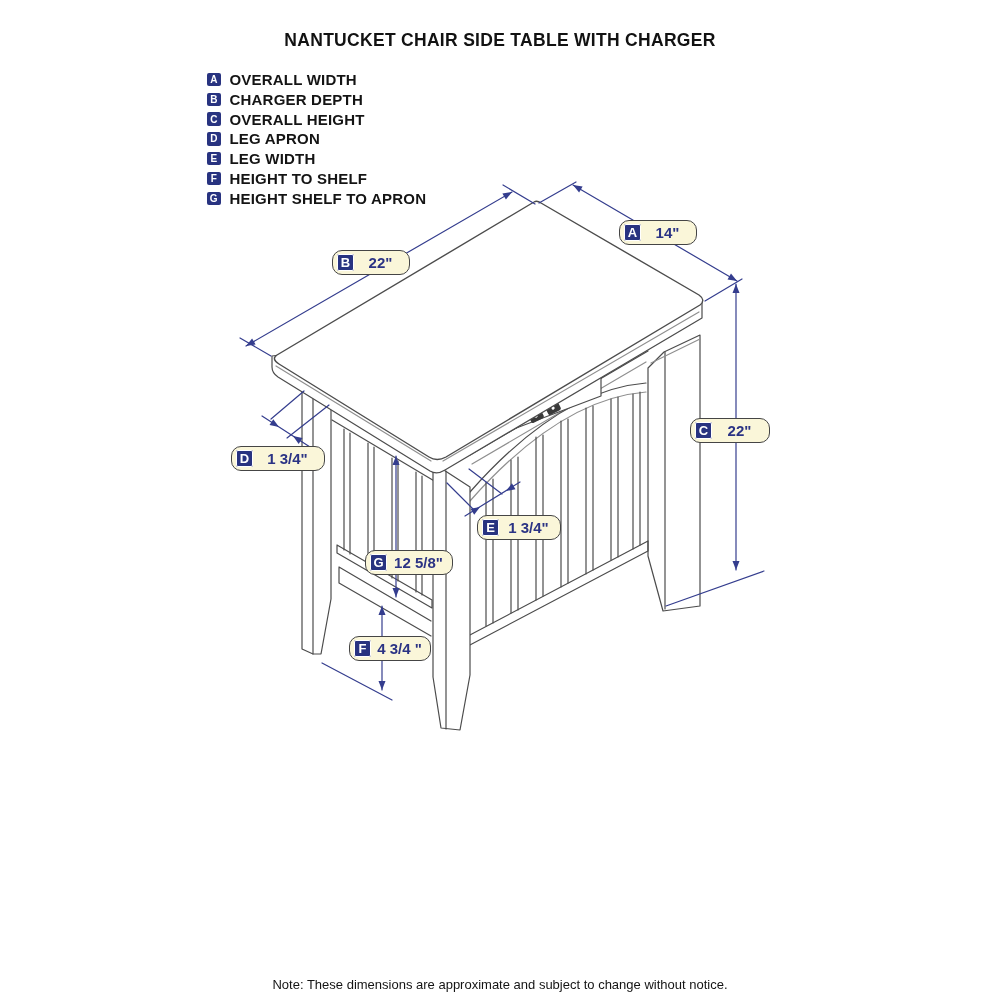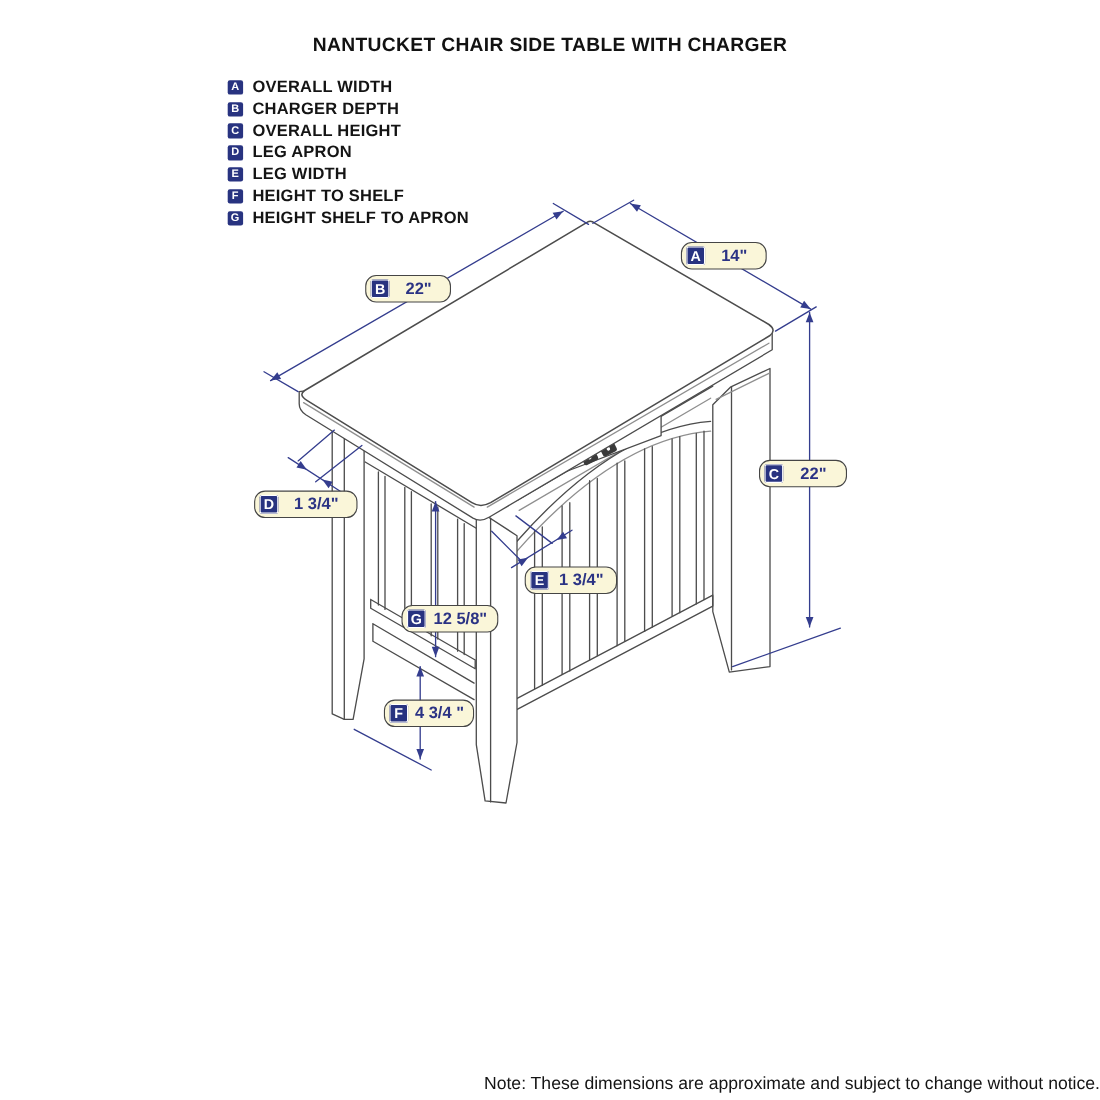--- a/index.html
+++ b/index.html
@@ -32,22 +32,22 @@
   }
   .pill-value{flex:1;text-align:center;font-size:15px;font-weight:bold;color:#2b3384;white-space:nowrap;}
   .pos-a{left:619px;top:220px;width:78px;}
   .pos-b{left:332px;top:250px;width:78px;}
   .pos-c{left:690px;top:418px;width:80px;}
   .pos-d{left:231px;top:446px;width:94px;}
   .pos-e{left:477px;top:515px;width:84px;}
   .pos-g{left:365px;top:550px;width:88px;}
   .pos-f{left:349px;top:636px;width:82px;}
   .note{
-    position:absolute;top:977px;left:0;width:1000px;text-align:right;
-    font-size:16px;color:#141414;
+    position:absolute;top:977px;left:0;width:1000px;text-align:center;
+    font-size:13px;color:#141414;
   }
 </style>
 </head>
 <body>
 
 <h1 class="page-title">NANTUCKET CHAIR SIDE TABLE WITH CHARGER</h1>
 
 <div class="legend">
   <div class="legend-row">
     <span class="legend-badge">A</span>

